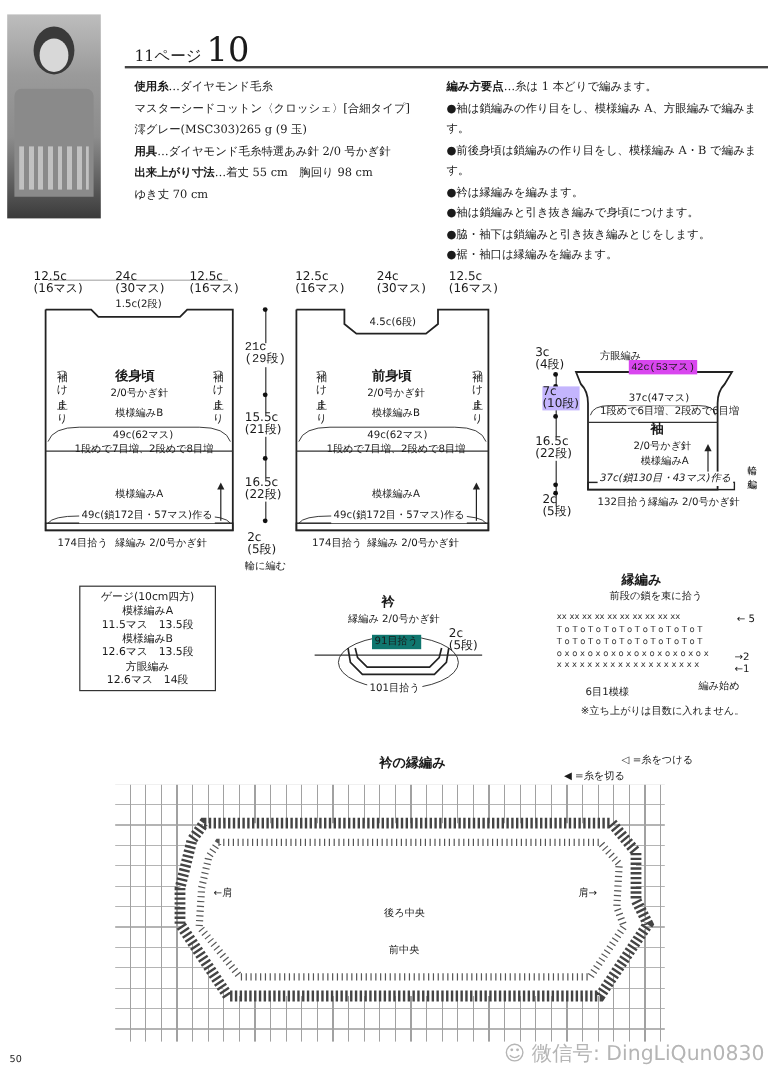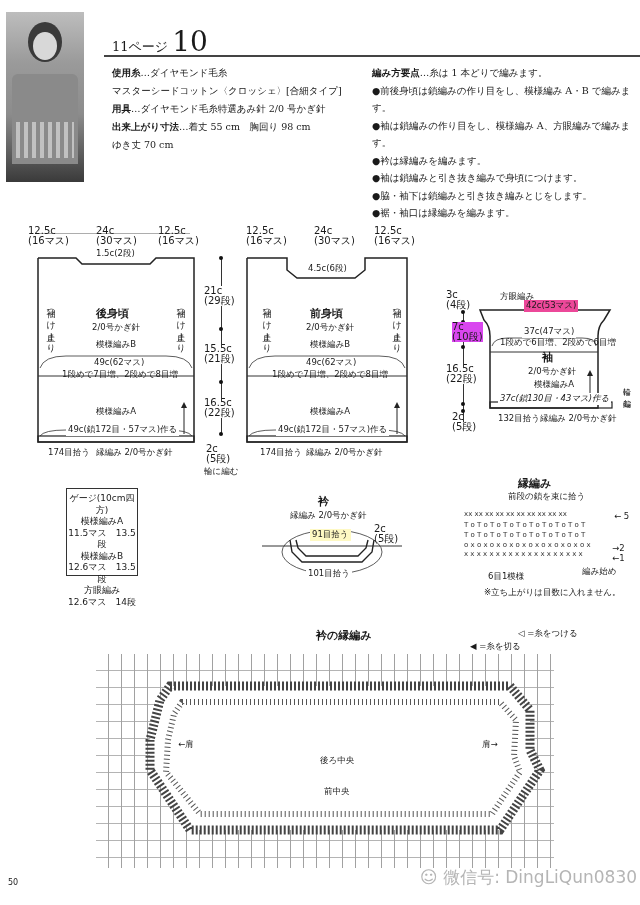--- a/index.html
+++ b/index.html
@@ -14,21 +14,21 @@
   .title-row { left: 112px; top: 25px; }
   .title-page { font-family: "DejaVu Serif", serif; font-size: 13px; }
   .title-num { font-family: "DejaVu Serif", serif; font-size: 28px; margin-left: 4px; text-align: right; }
   .rule { left: 104px; top: 55px; width: 536px; height: 1.5px; background: #444; }
   .mat { left: 112px; top: 64px; font-size: 9.5px; line-height: 18px; font-family: "DejaVu Serif", serif; }
   .mat b { font-weight: bold; }
   .points { left: 372px; top: 64px; font-size: 9.5px; line-height: 17.5px; font-family: "DejaVu Serif", serif; width: 265px; }
   .small { font-size: 10px; line-height: 10px; text-align: left; }
   .lbl { font-size: 8.5px; white-space: nowrap; }
   .vtext { writing-mode: vertical-rl; font-size: 9px; letter-spacing: 1px; }
-  .gauge { left: 66px; top: 488px; width: 72px; height: 88px; border: 1.5px solid #333; font-size: 9px; line-height: 11.5px; text-align: center; padding-top: 4px; }
+  .gauge { left: 66px; top: 488px; width: 114px; height: 88px; border: 1.5px solid #333; font-size: 9px; line-height: 11.5px; text-align: center; padding-top: 4px; }
   .chart-title { font-size: 11px; font-weight: bold; }
   .page-num { left: 8px; top: 878px; font-size: 8px; }
   .watermark { left: 420px; top: 866px; font-size: 17px; color: #b5b5b5; }
   .dot { width: 4px; height: 4px; background: #111; border-radius: 50%; }
   .vline { width: 1px; background: #333; }
   .hline { height: 1px; background: #333; }
   .grid { background:
       repeating-linear-gradient(90deg, transparent 0 12px, #555 12px 13px),
       repeating-linear-gradient(180deg, transparent 0 16px, #777 16px 17px); opacity: .55; }
 </style>
@@ -43,29 +43,30 @@
 </div>
 
 <div class="abs title-row">
   <span class="title-page">11ページ</span><span class="title-num">10</span>
 </div>
 <div class="abs rule"></div>
 
 <div class="abs mat">
   <div><b>使用糸</b><span>…ダイヤモンド毛糸</span></div>
   <div>マスターシードコットン〈クロッシェ〉[合細タイプ]</div>
+  <div>澪グレー(MSC303)265 g (9 玉)</div>
   <div><b>用具</b><span>…ダイヤモンド毛糸特選あみ針 2/0 号かぎ針</span></div>
   <div><b>出来上がり寸法</b><span>…着丈 55 cm　胸回り 98 cm</span></div>
   <div>ゆき丈 70 cm</div>
 </div>
 
 <div class="abs points">
   <div><b>編み方要点</b><span>…糸は 1 本どりで編みます。</span></div>
+  <div>●袖は鎖編みの作り目をし、模様編み A、方眼編みで編みます。</div>
   <div>●前後身頃は鎖編みの作り目をし、模様編み A・B で編みます。</div>
-  <div>●袖は鎖編みの作り目をし、模様編み A、方眼編みで編みます。</div>
   <div>●衿は縁編みを編みます。</div>
   <div>●袖は鎖編みと引き抜き編みで身頃につけます。</div>
   <div>●脇・袖下は鎖編みと引き抜き編みとじをします。</div>
   <div>●裾・袖口は縁編みを編みます。</div>
 </div>
 
 <div>
   <div class="abs small" style="left:28px;top:226px;">
       <div>12.5c</div>
       <div>(16マス)</div>
@@ -101,21 +102,21 @@
   <div class="abs lbl" style="left:48px;top:447px;">174目拾う</div>
   <div class="abs lbl" style="left:96px;top:447px;">縁編み 2/0号かぎ針</div>
 </div>
 
 <div>
   <div class="abs vline" style="left:221px;top:258px;height:176px;"></div>
   <div class="abs dot" style="left:219px;top:256px;"></div>
   <div class="abs dot" style="left:219px;top:327px;"></div>
   <div class="abs dot" style="left:219px;top:380px;"></div>
   <div class="abs dot" style="left:219px;top:432px;"></div>
-  <div class="abs small" style="left:204px;top:286px;background:#fff;">
+  <div class="abs small" style="left:204px;top:286px;background:#fff;font-family:Liberation Mono, monospace;">
       <div>21c</div>
       <div>(29段)</div>
     </div>
   <div class="abs small" style="left:204px;top:344px;background:#fff;">
       <div>15.5c</div>
       <div>(21段)</div>
     </div>
   <div class="abs small" style="left:204px;top:398px;background:#fff;">
       <div>16.5c</div>
       <div>(22段)</div>
@@ -167,42 +168,42 @@
   <div class="abs vline" style="left:463px;top:312px;height:110px;"></div>
   <div class="abs dot" style="left:461px;top:310px;"></div>
   <div class="abs dot" style="left:461px;top:320px;"></div>
   <div class="abs dot" style="left:461px;top:345px;"></div>
   <div class="abs dot" style="left:461px;top:402px;"></div>
   <div class="abs dot" style="left:461px;top:409px;"></div>
   <div class="abs small" style="left:446px;top:290px;">
       <div>3c</div>
       <div>(4段)</div>
     </div>
-  <div class="abs small" style="left:452px;top:322px;background:#d946ef;">
+  <div class="abs small" style="left:452px;top:322px;background:#c4b5fd;">
       <div>7c</div>
       <div>(10段)</div>
     </div>
   <div class="abs small" style="left:446px;top:364px;background:#fff;">
       <div>16.5c</div>
       <div>(22段)</div>
     </div>
   <div class="abs small" style="left:452px;top:412px;">
       <div>2c</div>
       <div>(5段)</div>
     </div>
   <svg class="abs" style="left:478px;top:302px;" width="135" height="112">
     <path d="M2,8 L132,8 L126,18 Q120,24 120,34 L120,106 L12,106 L12,34 Q12,24 6,18 Z" fill="none" stroke="#222" stroke-width="1.5"></path>
     <line x1="12" y1="50" x2="120" y2="50" stroke="#333"></line>
     <path d="M14,44 Q16,36 30,36 L104,36 Q118,36 118,44" fill="none" stroke="#333" stroke-width=".8"></path>
     <rect x="12" y="100" width="122" height="6" fill="none" stroke="#222" stroke-width="1.2"></rect>
     <line x1="112" y1="72" x2="112" y2="98" stroke="#222"></line>
       <polygon points="109,74 115,74 112,68" fill="#222"></polygon>
   </svg>
   <div class="abs lbl" style="left:500px;top:291px;">方眼編み</div>
-  <div class="abs lbl" style="left:524px;top:300px;background:#ec4899;padding:0 2px;">42c(53マス)</div>
+  <div class="abs lbl" style="left:524px;top:300px;background:#d946ef;padding:0 2px;font-family:Liberation Mono, monospace;">42c(53マス)</div>
   <div class="abs lbl" style="left:522px;top:326px;background:#fff;padding:0 2px;">37c(47マス)</div>
   <div class="abs lbl" style="left:500px;top:337px;">1段めで6目増、2段めで6目増</div>
   <div class="abs" style="left:542px;top:350px;font-size:11px;font-weight:bold;">袖</div>
   <div class="abs lbl" style="left:528px;top:366px;">2/0号かぎ針</div>
   <div class="abs lbl" style="left:534px;top:379px;">模様編みA</div>
   <div class="abs lbl" style="left:498px;top:393px;background:#fff;padding:0 2px;font-style:italic;">37c(鎖130目・43マス)作る</div>
   <div class="abs lbl" style="left:498px;top:413px;">132目拾う</div>
   <div class="abs lbl" style="left:540px;top:413px;">縁編み 2/0号かぎ針</div>
   <div class="abs vtext" style="left:620px;top:382px;font-size:8px;">輪に編む</div>
 </div>
@@ -219,21 +220,21 @@
 
 <div>
   <div class="abs" style="left:318px;top:494px;font-size:11px;font-weight:bold;">衿</div>
   <div class="abs lbl" style="left:290px;top:510px;">縁編み 2/0号かぎ針</div>
   <svg class="abs" style="left:262px;top:526px;" width="140" height="56">
     <line x1="0" y1="20" x2="140" y2="20" stroke="#333"></line>
     <ellipse cx="70" cy="26" rx="50" ry="22" fill="none" stroke="#333" stroke-width=".8"></ellipse>
     <path d="M28,14 L30,26 L40,36 L100,36 L110,26 L112,14" fill="none" stroke="#222" stroke-width="1.4"></path>
     <path d="M34,14 L36,22 L44,30 L96,30 L104,22 L106,14" fill="none" stroke="#222" stroke-width="1.4"></path>
   </svg>
-  <div class="abs lbl" style="left:310px;top:529px;background:#fef9c3;padding:0 2px;">91目拾う</div>
+  <div class="abs lbl" style="left:310px;top:529px;background:#0f766e;padding:0 2px;">91目拾う</div>
   <div class="abs small" style="left:374px;top:524px;">
       <div>2c</div>
       <div>(5段)</div>
     </div>
   <div class="abs lbl" style="left:306px;top:568px;background:#fff;padding:0 2px;">101目拾う</div>
 </div>
 
 <div>
   <div class="abs chart-title" style="left:518px;top:476px;">縁編み</div>
   <div class="abs lbl" style="left:508px;top:491px;">前段の鎖を束に拾う</div>

